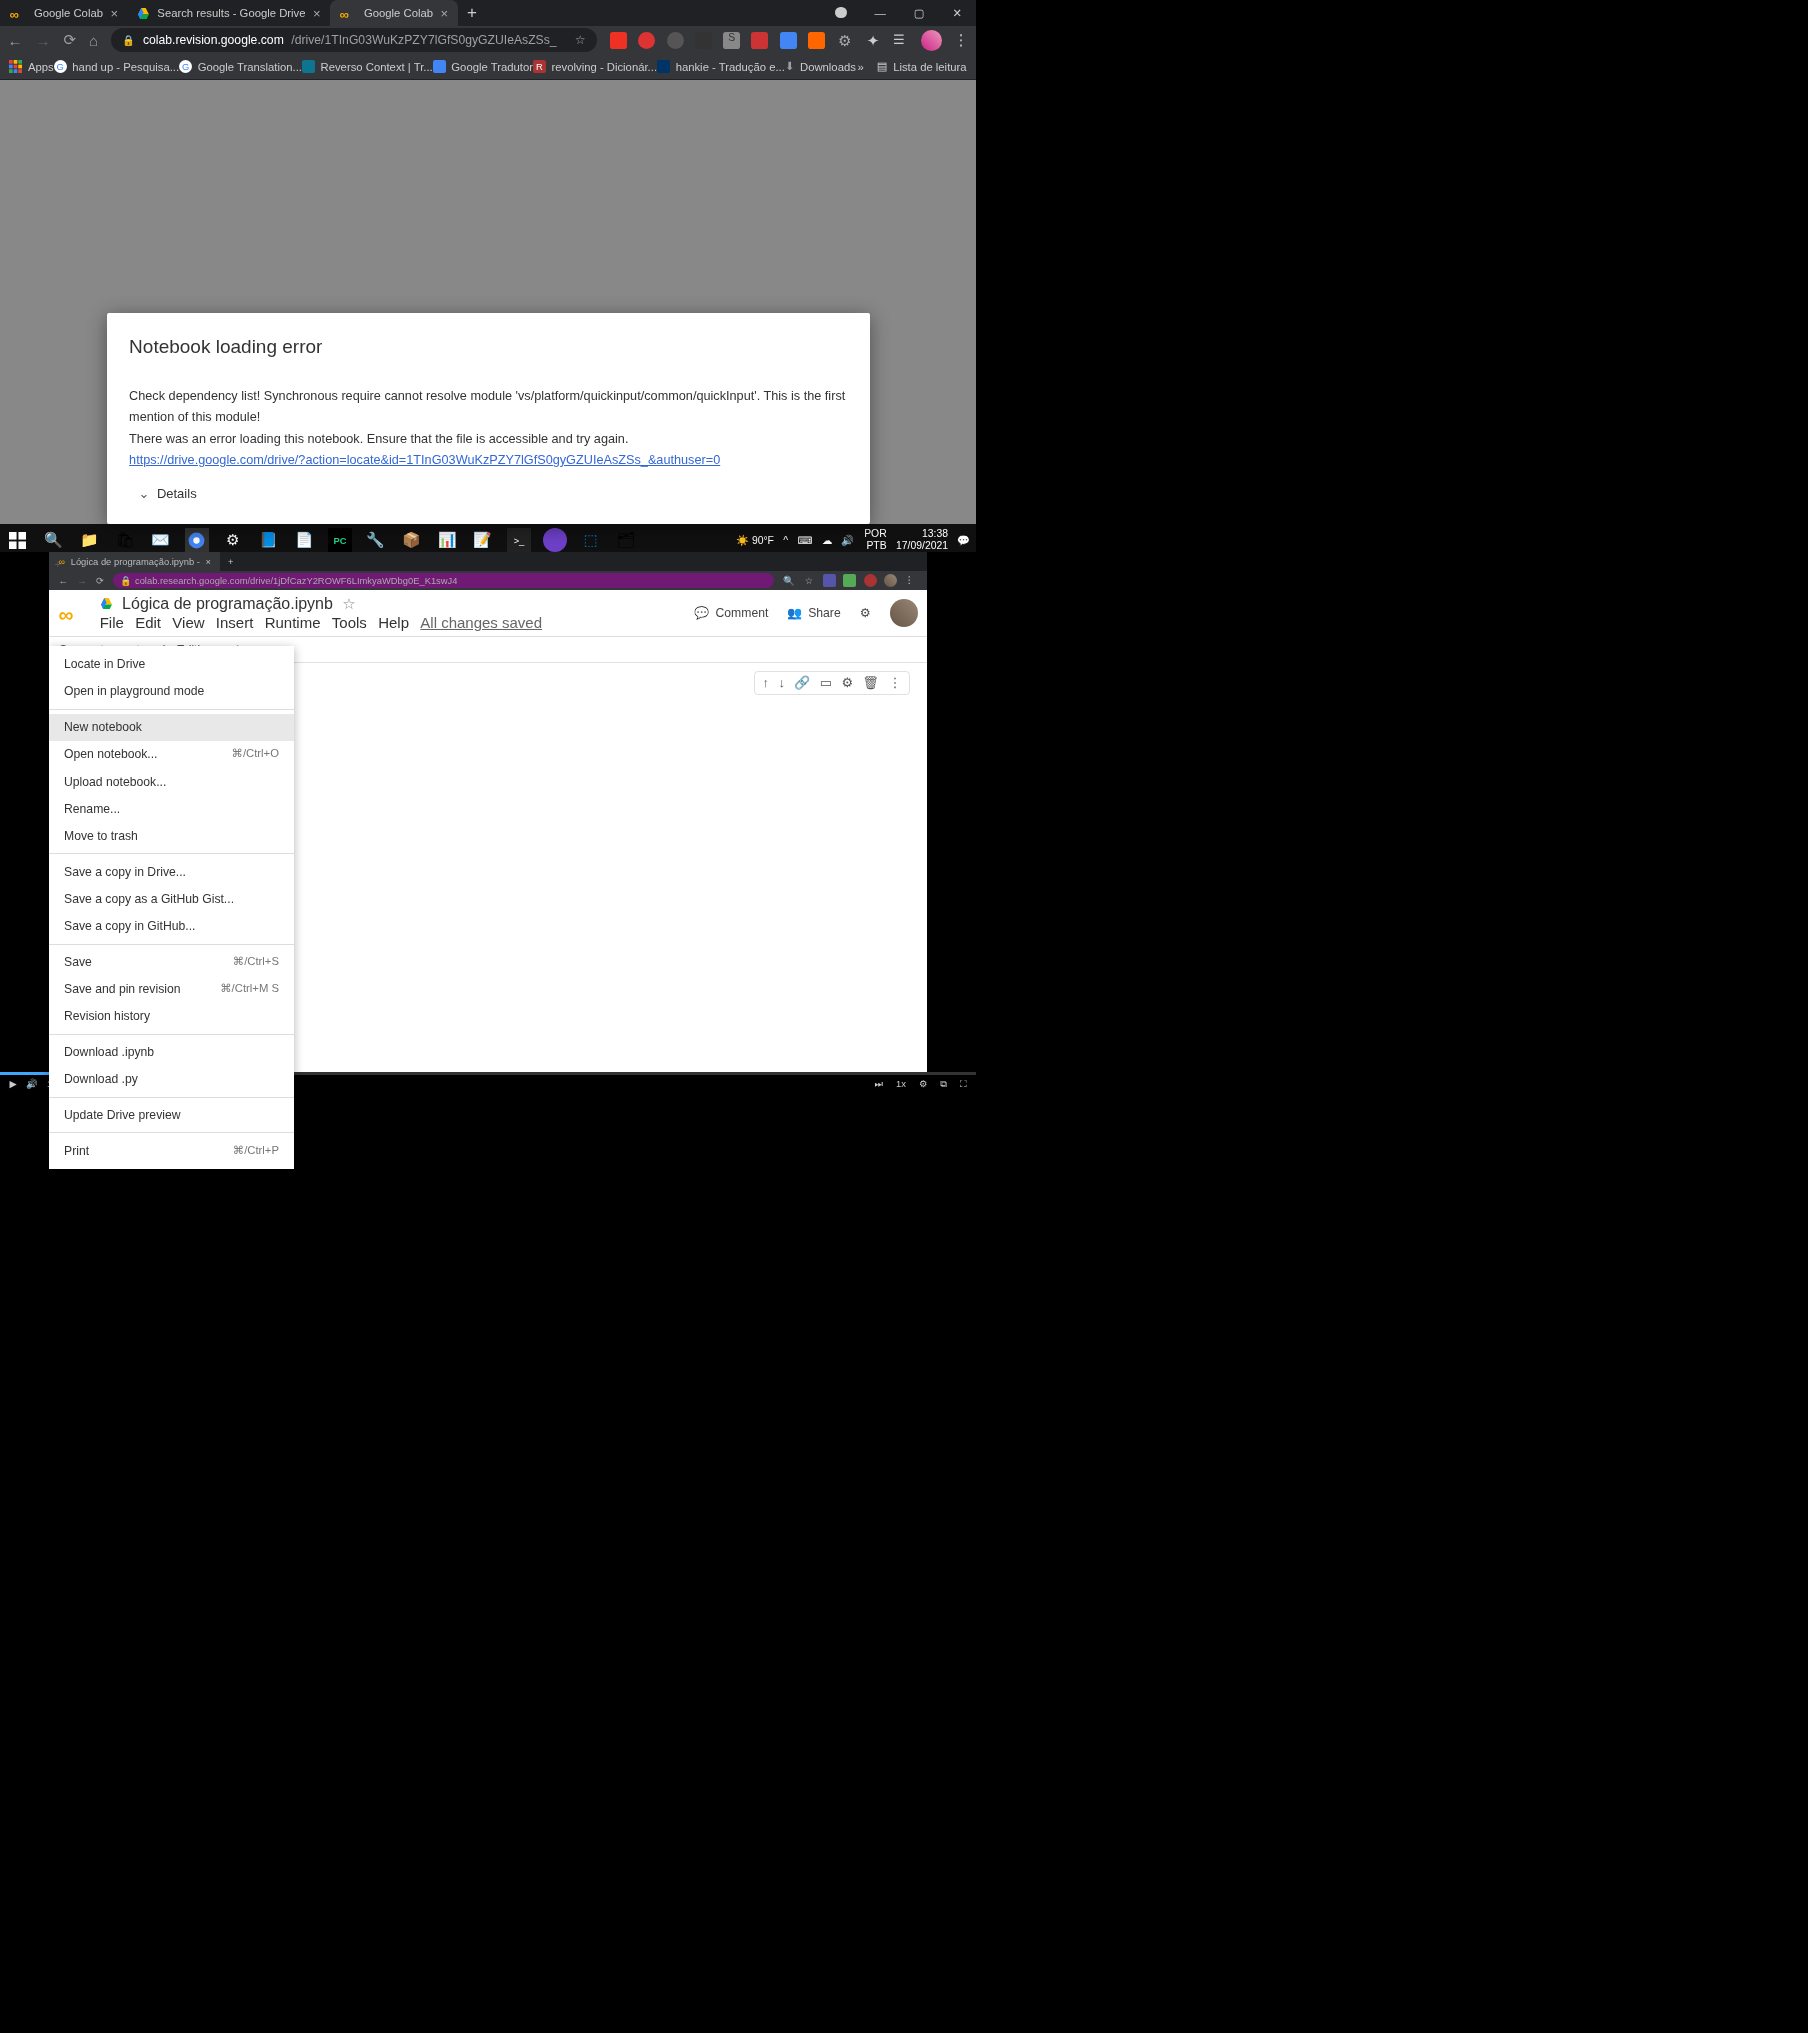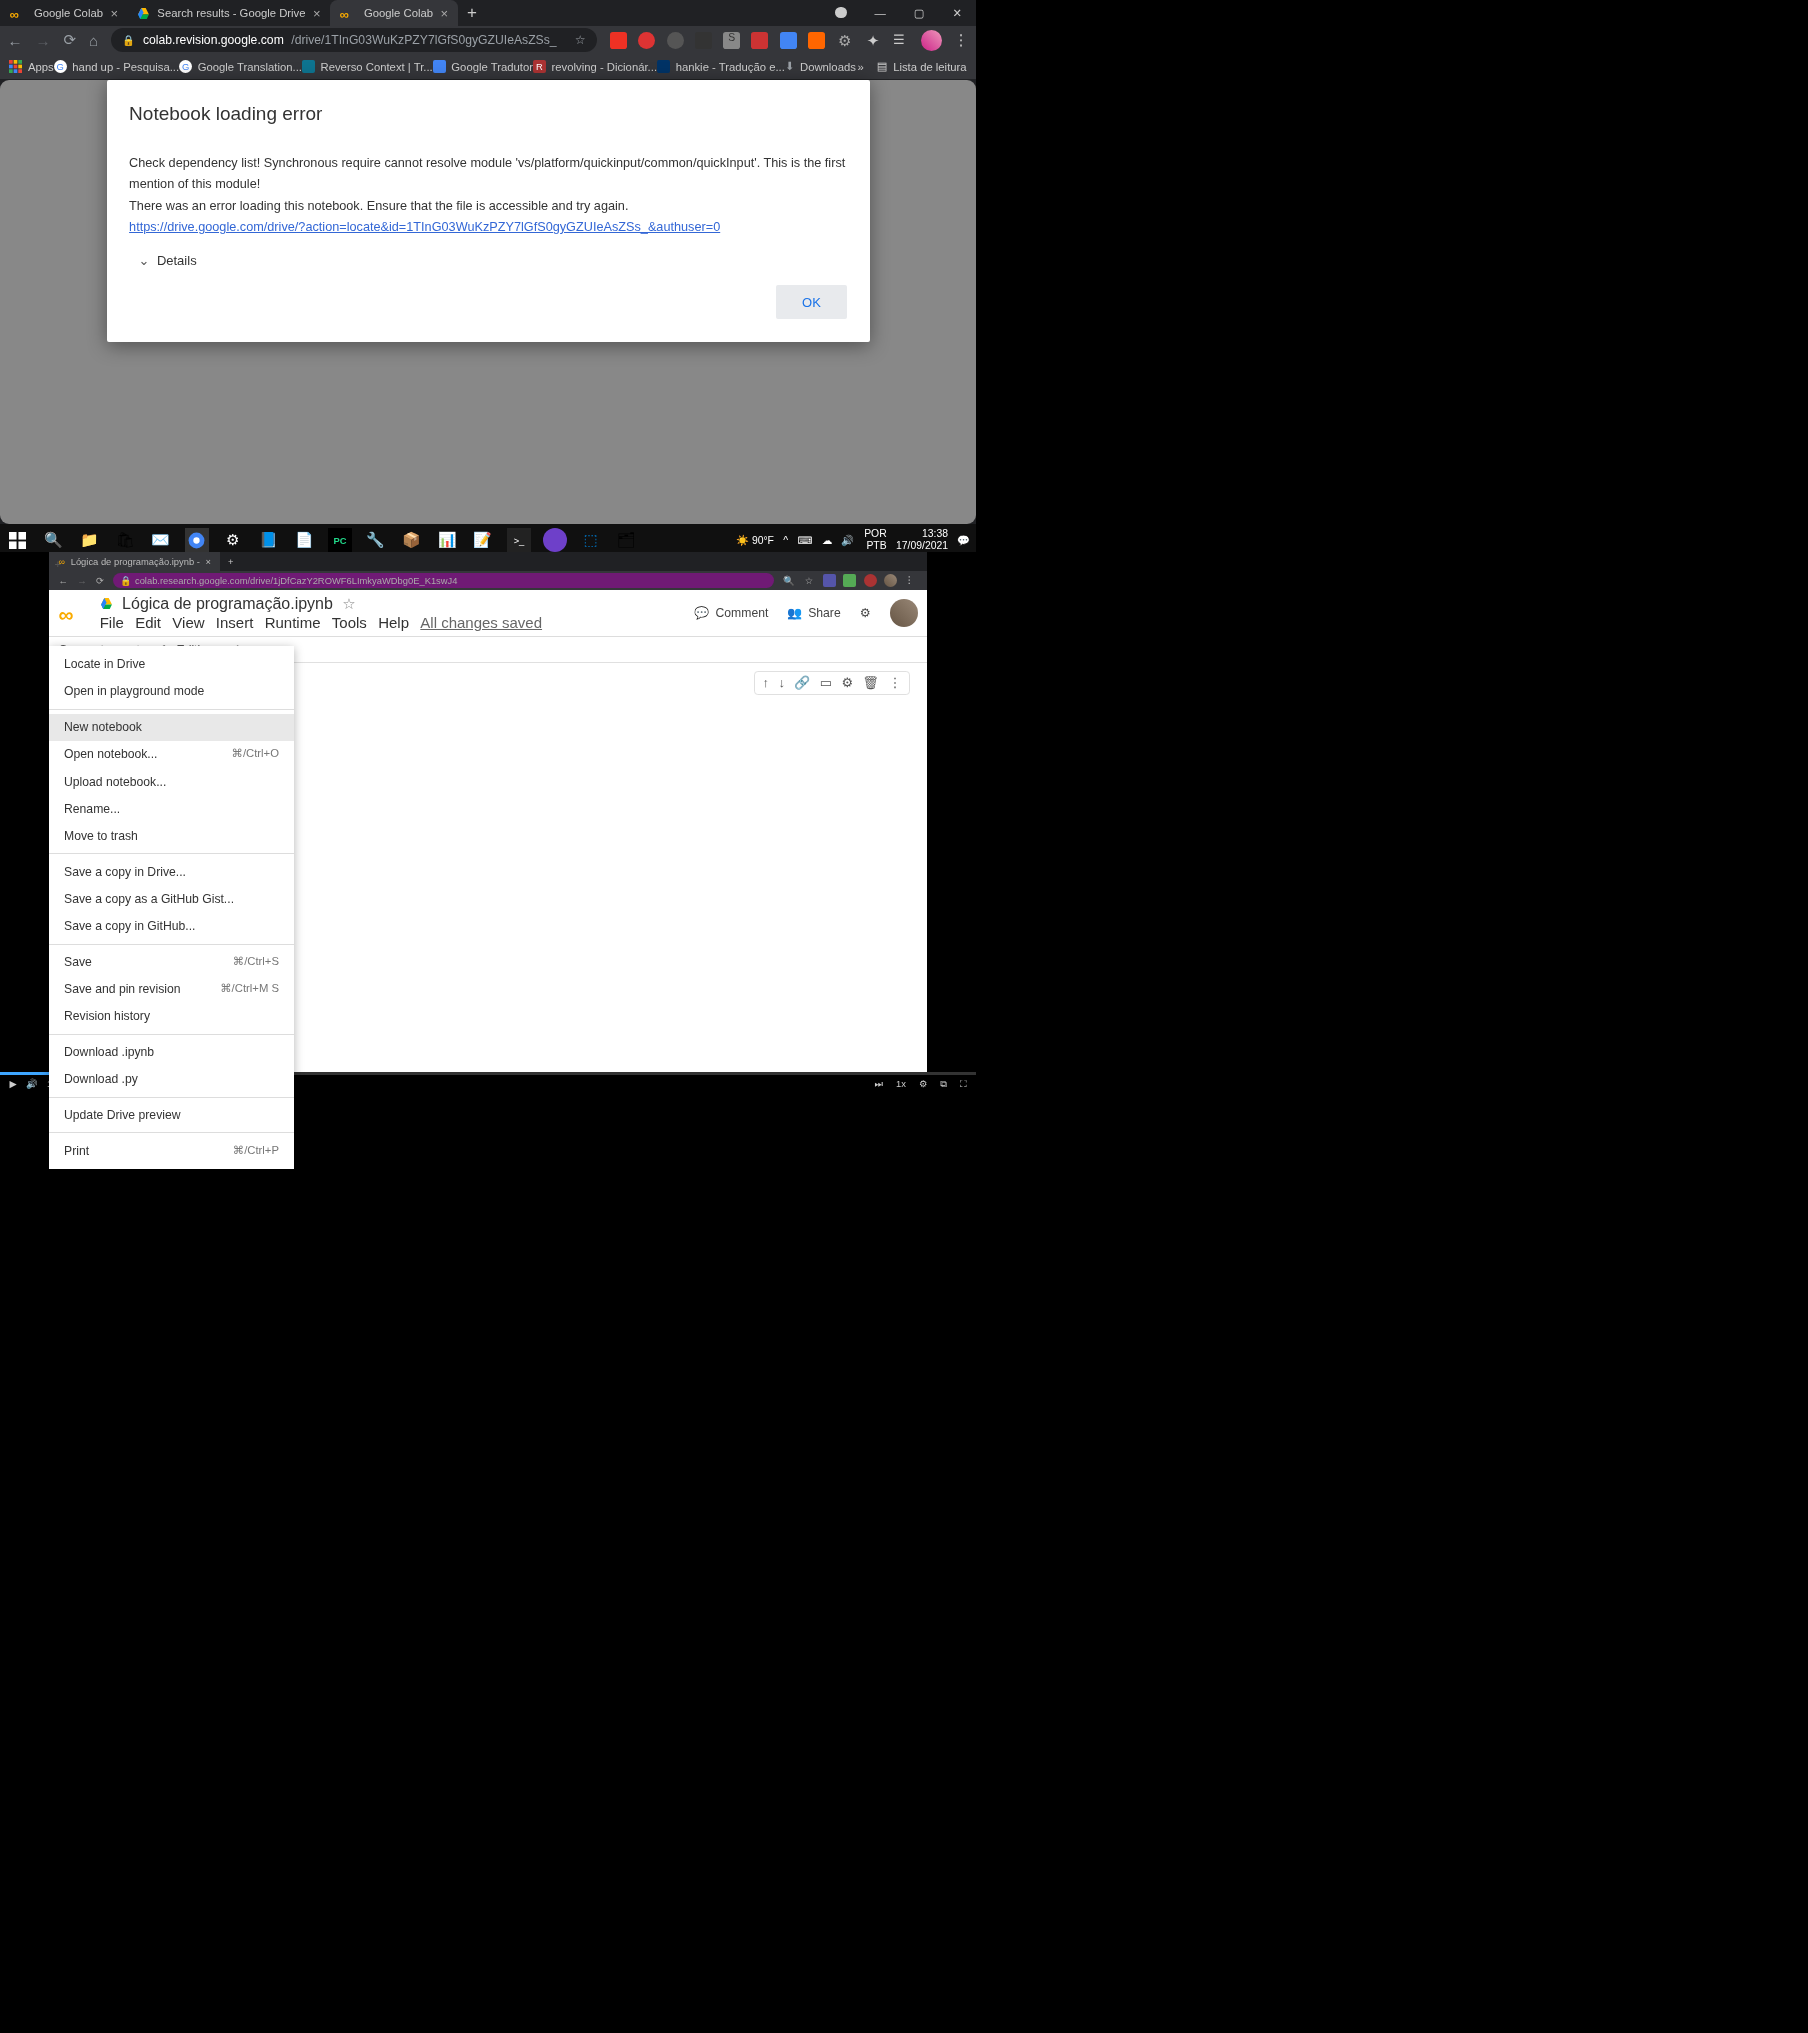--- a/index.html
+++ b/index.html
@@ -32,21 +32,21 @@
 .ext-icon { width: 17px; height: 17px; border-radius: 2.8px; }
 .avatar-top { width: 21px; height: 21px; border-radius: 50%; background: linear-gradient(45deg,#c28,#e9b); }
 
 
 .bm-bar { height: 26px; background: #35363a; border-bottom: 0.9px solid #202124; display: flex; align-items: center; padding: 0 9.4px; font-size: 11.3px; color: #ccc; }
 .bm-item { display: flex; align-items: center; gap: 5.6px; cursor: pointer; white-space: nowrap; }
 .bm-icon { width: 13px; height: 13px; border-radius: 1.9px; display: inline-block; }
 .bm-right { margin-left: auto; display: flex; gap: 13px; align-items: center; }
 
 
-.content-top { background: #888; height: 444px; position: relative; display: flex; align-items: flex-start; justify-content: center; border-radius: 9px; }
+.content-top { background: #888; height: 444px; position: relative; display: flex; align-items: flex-end; justify-content: center; }
 
 
 .dialog { width: 763px; background: #fff; border-radius: 1.9px; padding: 22.6px; box-shadow: 0 3.8px 19px rgba(0,0,0,0.4); }
 .dialog h2 { font-size: 19px; color: #333; font-weight: 500; margin-bottom: 28px; }
 .dialog p { font-size: 12.7px; color: #333; line-height: 1.7; }
 .dialog a { color: #3367d6; font-size: 12.7px; text-decoration: underline; }
 .details-row { display: flex; align-items: center; gap: 7.5px; margin-top: 19px; font-size: 13px; color: #333; cursor: pointer; padding-left: 9.4px; }
 .details-row::before { content: "⌄"; font-size: 13px; color: #555; }
 .dialog-btn { display: flex; justify-content: flex-end; margin-top: 17px; }
 .dialog-btn button { background: #e8eaed; border: none; padding: 9.4px 26px; font-size: 13px; color: #1a73e8; font-weight: 500; border-radius: 1.9px; cursor: pointer; }
@@ -239,23 +239,20 @@
   </div>
 
   <div class="content-top">
     <div class="dialog">
       <h2>Notebook loading error</h2>
       <p>Check dependency list! Synchronous require cannot resolve module 'vs/platform/quickinput/common/quickInput'. This is the first mention of this module!</p>
       <p>There was an error loading this notebook. Ensure that the file is accessible and try again.</p>
       <a href="#">https://drive.google.com/drive/?action=locate&amp;id=1TInG03WuKzPZY7lGfS0gyGZUIeAsZSs_&amp;authuser=0</a>
       <div class="details-row">
           <span>Details</span>
-        </div>
-      <div class="dialog-btn">
-          <button>OK</button>
         </div>
     </div>
   </div>
 
   <div class="taskbar">
     <span class="tb-icon">
         <svg width="17" height="17" viewBox="0 0 18 18">
           <rect x="0" y="0" width="8" height="8" fill="#fff"></rect>
           <rect x="10" y="0" width="8" height="8" fill="#fff"></rect>
           <rect x="0" y="10" width="8" height="8" fill="#fff"></rect>

